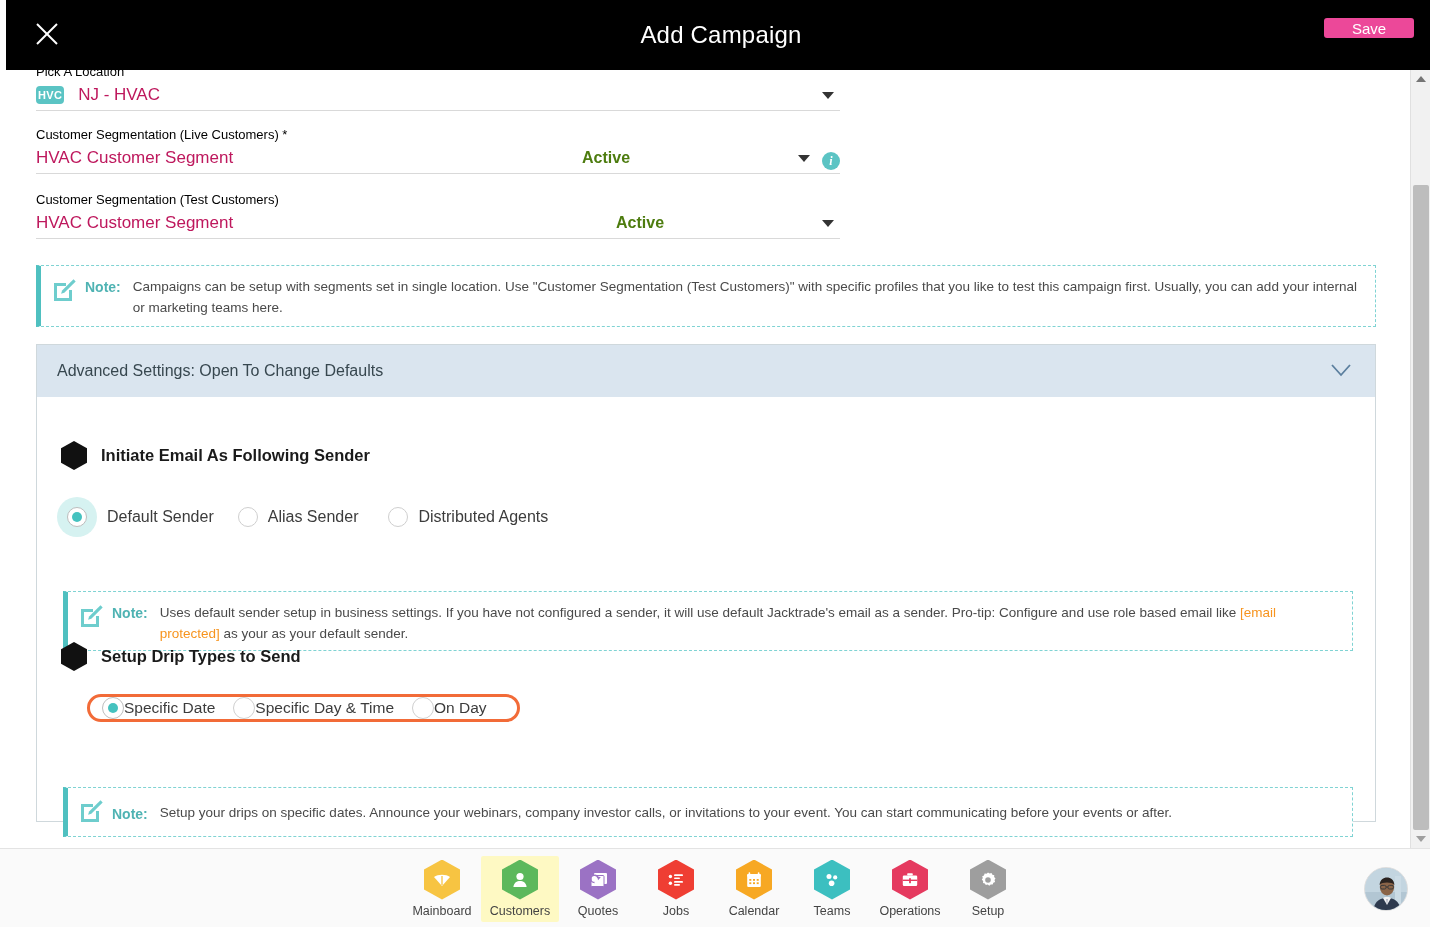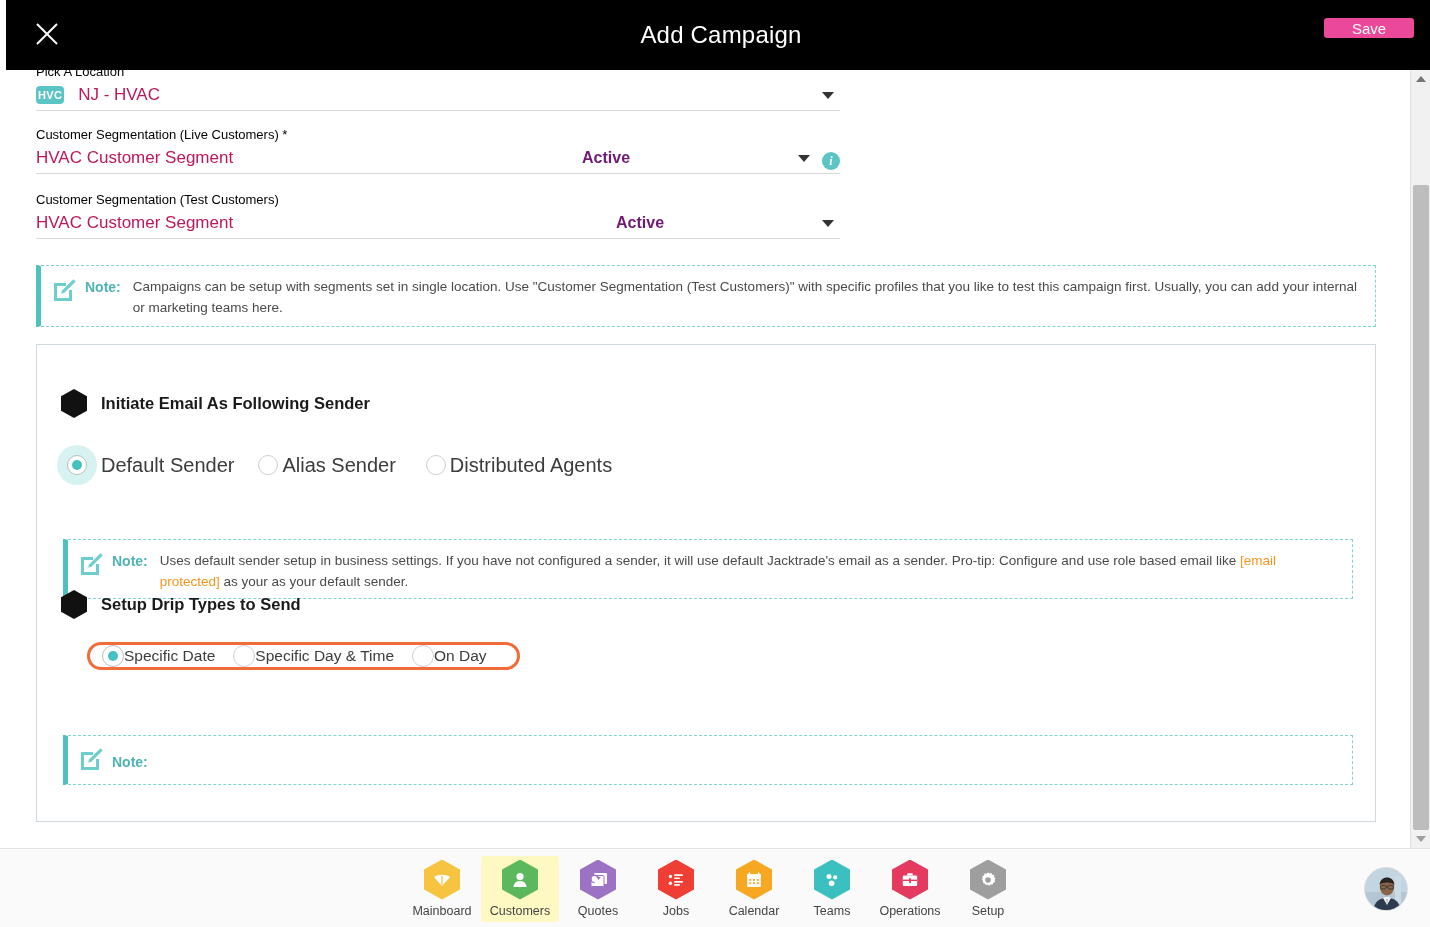--- a/index.html
+++ b/index.html
@@ -72,21 +72,21 @@
     display: inline-flex; align-items: center; justify-content: center;
     background: #5bc4c4; color: #ffffff;
     font-size: 11px; font-weight: 700;
     border-radius: 4px;
     padding: 3px 2px;
     margin-right: 14px;
     letter-spacing: .3px;
   }
   .status-active {
     position: absolute;
-    font-size: 16px; color: #701a75; font-weight: 700;
+    font-size: 16px; color: #4d7c0f; font-weight: 700;
   }
   .caret {
     position: absolute;
     width: 0; height: 0;
     border-left: 6px solid transparent;
     border-right: 6px solid transparent;
     border-top: 7px solid #333333;
     cursor: pointer;
   }
   .info-icon {
@@ -185,22 +185,22 @@
     width: 10px; height: 10px; border-radius: 50%;
     background: #45c2bf;
   }
   .radio-halo {
     width: 40px; height: 40px; border-radius: 50%;
     background: #d6f2f1;
     display: flex; align-items: center; justify-content: center;
     flex: 0 0 auto;
   }
   .radio-label {
-    font-size: 20px; color: #3c3c3c;
-    margin-left: 4px; white-space: nowrap;
+    font-size: 16px; color: #3c3c3c;
+    margin-left: 10px; white-space: nowrap;
   }
 
   
   #radios-drip {
     left: 50px; top: 297px;
     border: 3px solid #f26b38;
     border-radius: 22px;
     padding: 0 12px;
     height: 28px;
     overflow: hidden;
@@ -316,20 +316,28 @@
       <svg width="26" height="26" viewBox="0 0 26 26" aria-hidden="true">
         <path d="M3 6 h12 v3 H6 v12 h12 v-8 h3 v11 H3 Z" fill="#6ecdcd"></path>
         <path d="M22.5 2.2 l2.2 2.2 -11.4 11.4 -3.2 1 1 -3.2 Z" fill="#6ecdcd"></path>
       </svg>
     </span>
     <span class="note-label">Note:</span>
     <span class="note-text">Campaigns can be setup with segments set in single location. Use "Customer Segmentation (Test Customers)" with specific profiles that you like to test this campaign first. Usually, you can add your internal or marketing teams here.</span>
   </div>
 
   <div class="adv-panel">
+    <div class="adv-header">
+      <span class="adv-header-title">Advanced Settings: Open To Change Defaults</span>
+      <span class="chev">
+        <svg width="24" height="20" viewBox="0 0 24 20" aria-hidden="true">
+          <polyline points="3,4 12,14 21,4" fill="none" stroke="#5b7f9e" stroke-width="1.8"></polyline>
+        </svg>
+      </span>
+    </div>
 
     <div class="adv-body">
 
       <div class="section-head" id="sec-sender">
         <span class="hexagon"></span>
         <span class="section-title">Initiate Email As Following Sender</span>
       </div>
 
       <div class="radio-group" id="radios-sender">
         <div class="radio-opt sel">
@@ -384,20 +392,21 @@
       </div>
 
       <div class="note-box" id="note-3" style="left:26px; top:390px; width:1290px;">
         <span class="note-icon">
           <svg width="26" height="26" viewBox="0 0 26 26" aria-hidden="true">
             <path d="M3 6 h12 v3 H6 v12 h12 v-8 h3 v11 H3 Z" fill="#6ecdcd"></path>
             <path d="M22.5 2.2 l2.2 2.2 -11.4 11.4 -3.2 1 1 -3.2 Z" fill="#6ecdcd"></path>
           </svg>
         </span>
         <span class="note-label">Note:</span>
+        <span class="note-text">Setup your drips on specific dates. Announce your webinars, company investor calls, or invitations to your event. You can start communicating before your events or after.</span>
       </div>
 
     </div>
   </div>
 </div>
 
 <div class="scrollbar">
   <div class="sb-arrow up">
     <svg width="12" height="8" viewBox="0 0 12 8" aria-hidden="true">
         <polygon points="6,1 11,7 1,7" fill="#757575"></polygon>

